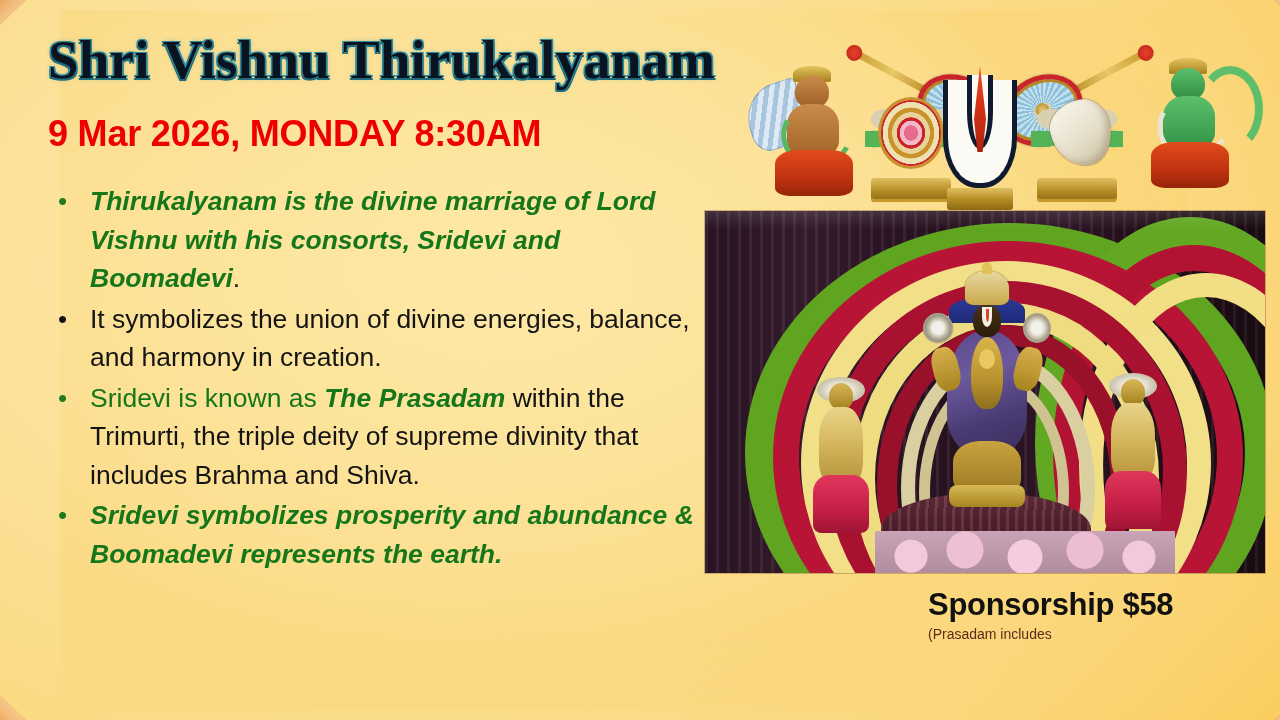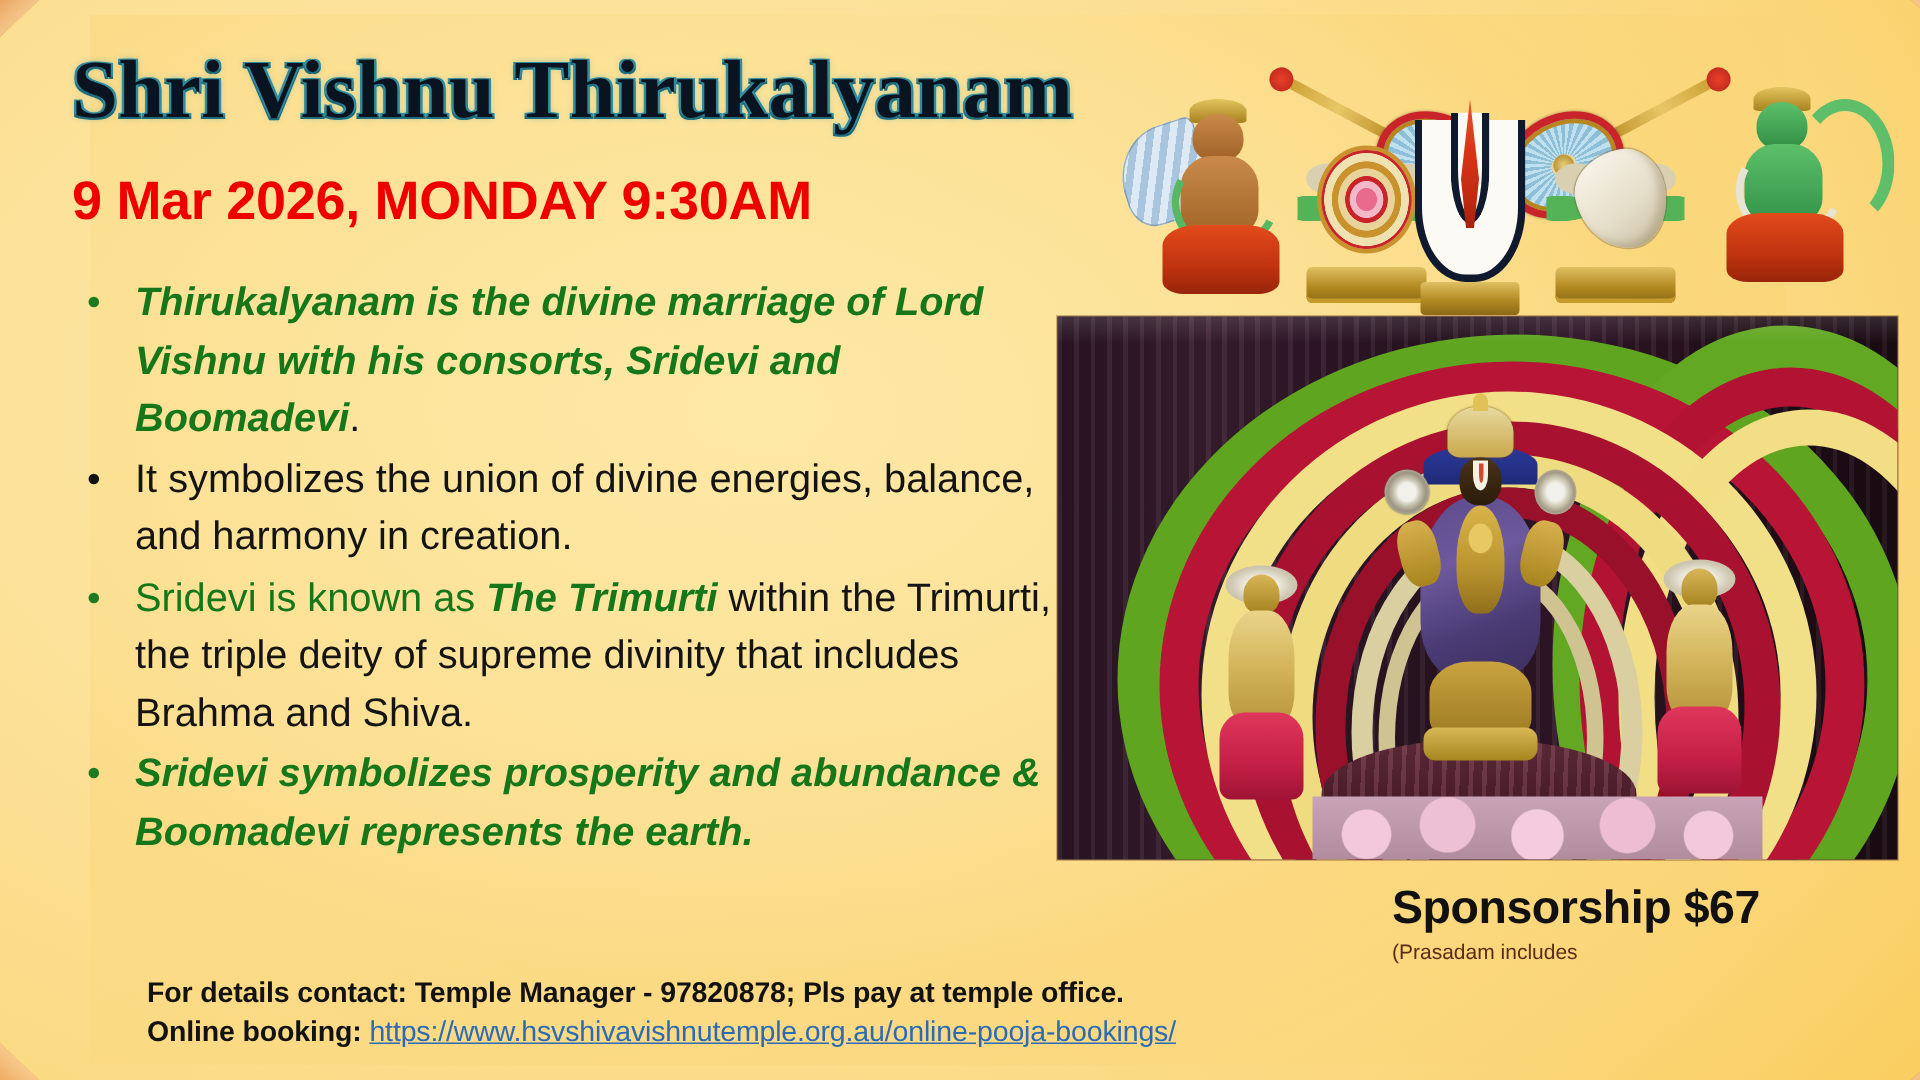--- a/index.html
+++ b/index.html
@@ -476,37 +476,37 @@
       <div class="p-head" style="background:linear-gradient(#5CC06A,#2F8C42);"></div>
       <div class="p-torso" style="background:linear-gradient(#5CC06A,#339348);"></div>
       <div class="p-tail"></div>
       <div class="p-sash" style="border-color:#E8E4D4;border-right-color:transparent;border-top-color:transparent;"></div>
       <div class="p-legs"></div>
     </div>
 
   </div>
 
   <div class="title">Shri Vishnu Thirukalyanam</div>
-  <div class="date">9 Mar 2026, MONDAY 9:30AM</div>
+  <div class="date">9 Mar 2026, MONDAY 8:30AM</div>
 
   <div class="bullets">
 
     <div class="bullet">
       <div class="dot g">•</div>
       <div class="btext"><span class="gi">Thirukalyanam is the divine marriage of Lord Vishnu with his consorts, Sridevi and Boomadevi</span><span class="kd">.</span></div>
     </div>
 
     <div class="bullet">
       <div class="dot k">•</div>
       <div class="btext"><span class="kd">It symbolizes the union of divine energies, balance, and harmony in creation.</span></div>
     </div>
 
     <div class="bullet">
       <div class="dot g">•</div>
-      <div class="btext"><span class="gp">Sridevi is known as </span><span class="gi">The Trimurti</span><span class="kd"> within the Trimurti, the triple deity of supreme divinity that includes Brahma and Shiva.</span></div>
+      <div class="btext"><span class="gp">Sridevi is known as </span><span class="gi">The Prasadam</span><span class="kd"> within the Trimurti, the triple deity of supreme divinity that includes Brahma and Shiva.</span></div>
     </div>
 
     <div class="bullet">
       <div class="dot g">•</div>
       <div class="btext"><span class="gi">Sridevi symbolizes prosperity and abundance &amp; Boomadevi represents the earth.</span></div>
     </div>
 
   </div>
 
   <div class="photo">
@@ -555,22 +555,18 @@
       <div class="d-chest"></div>
       <div class="d-lower"></div>
       <div class="d-base"></div>
     </div>
 
     <div class="ph-flowers"></div>
     <div class="ph-topglow"></div>
   </div>
 
   <div class="sponsor">
-    <div class="sp-title">Sponsorship $67</div>
+    <div class="sp-title">Sponsorship $58</div>
     <div class="sp-line">(Prasadam includes</div>
   </div>
 
-  <div class="footer">
-    <div class="f-line">For details contact: Temple Manager - 97820878; Pls pay at temple office.</div>
-    <div class="f-line"><span>Online booking: </span><a class="f-link" href="#">https://www.hsvshivavishnutemple.org.au/online-pooja-bookings/</a></div>
-  </div>
 
 </div>
 
 </body></html>

